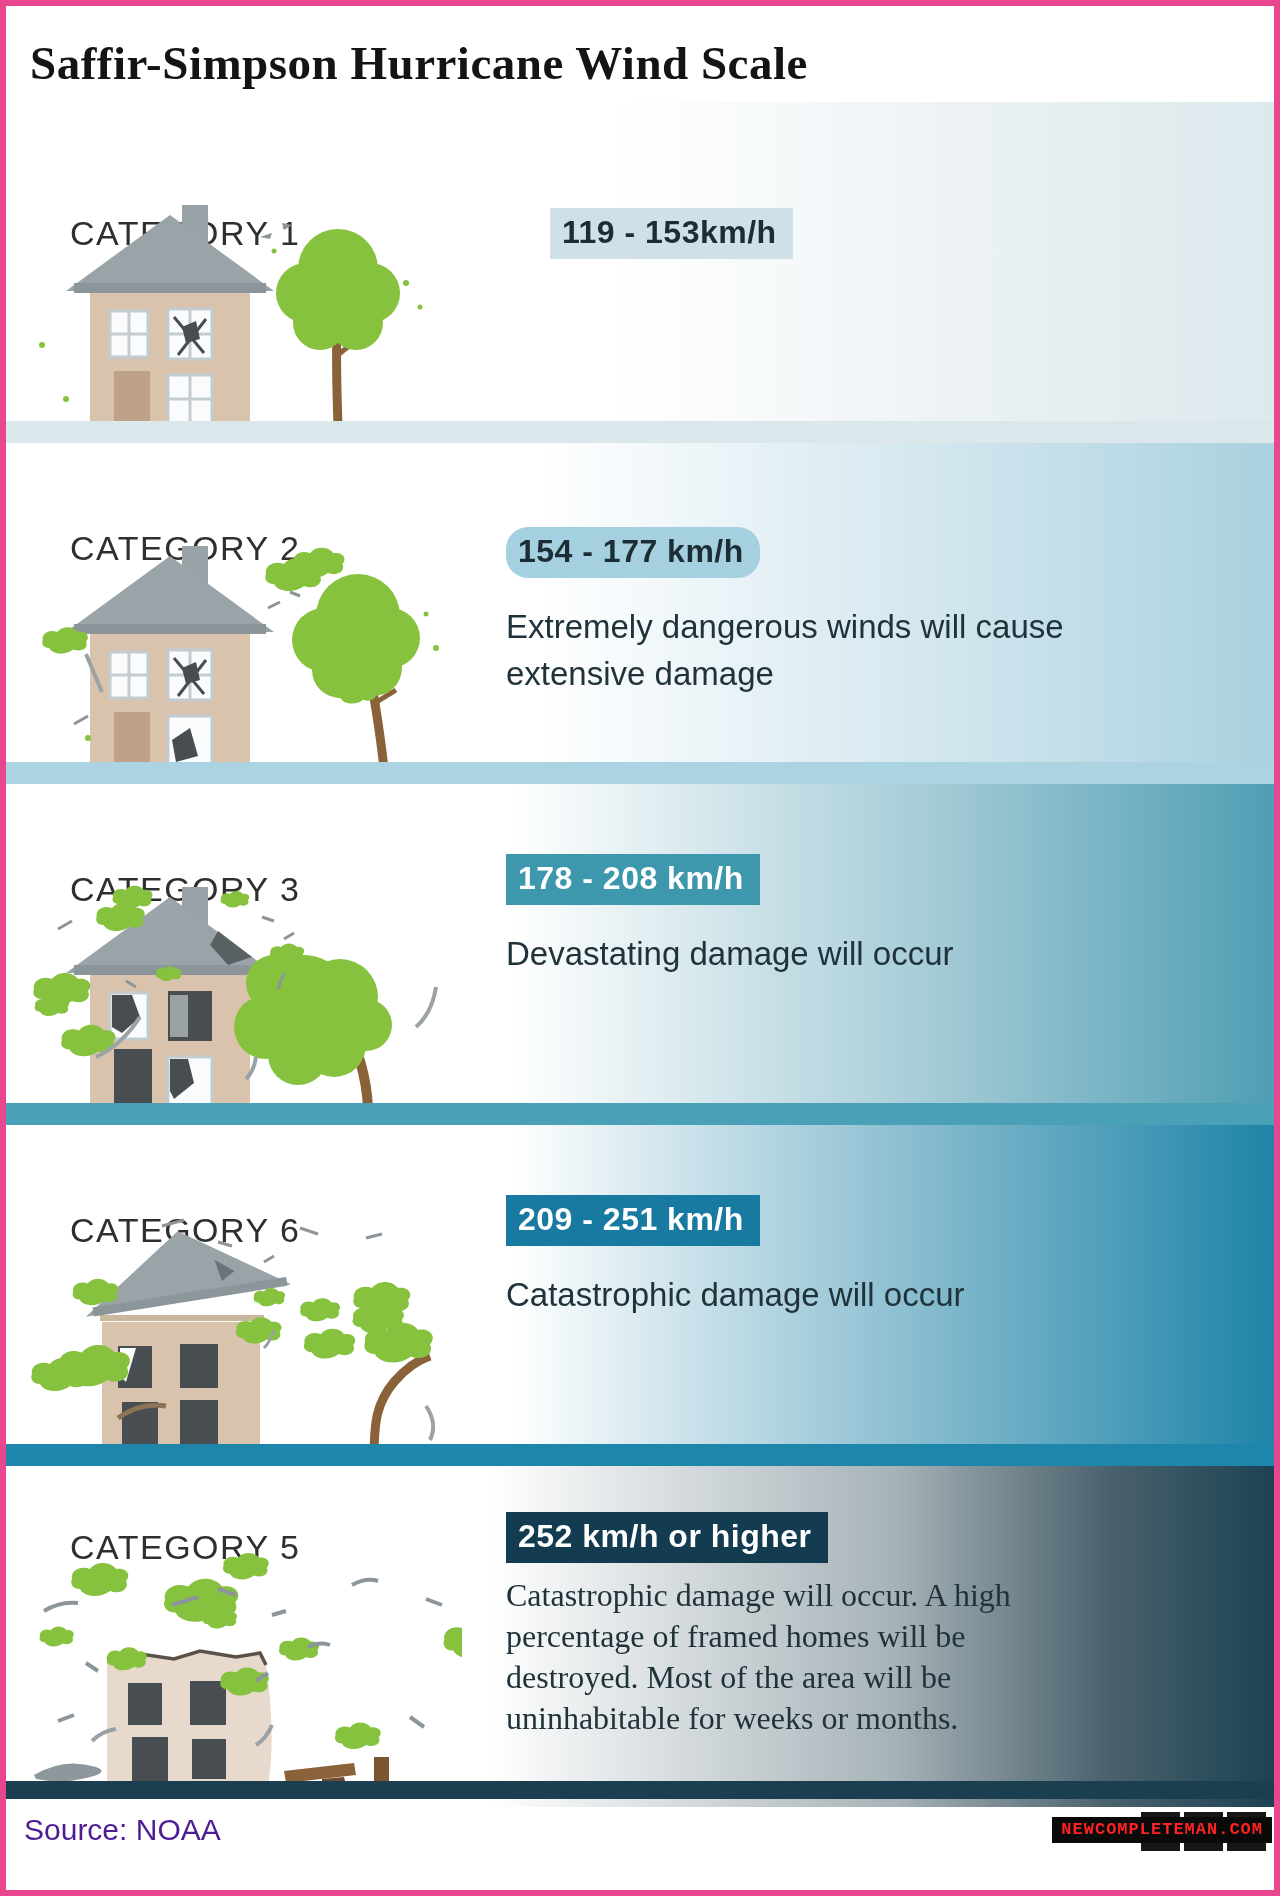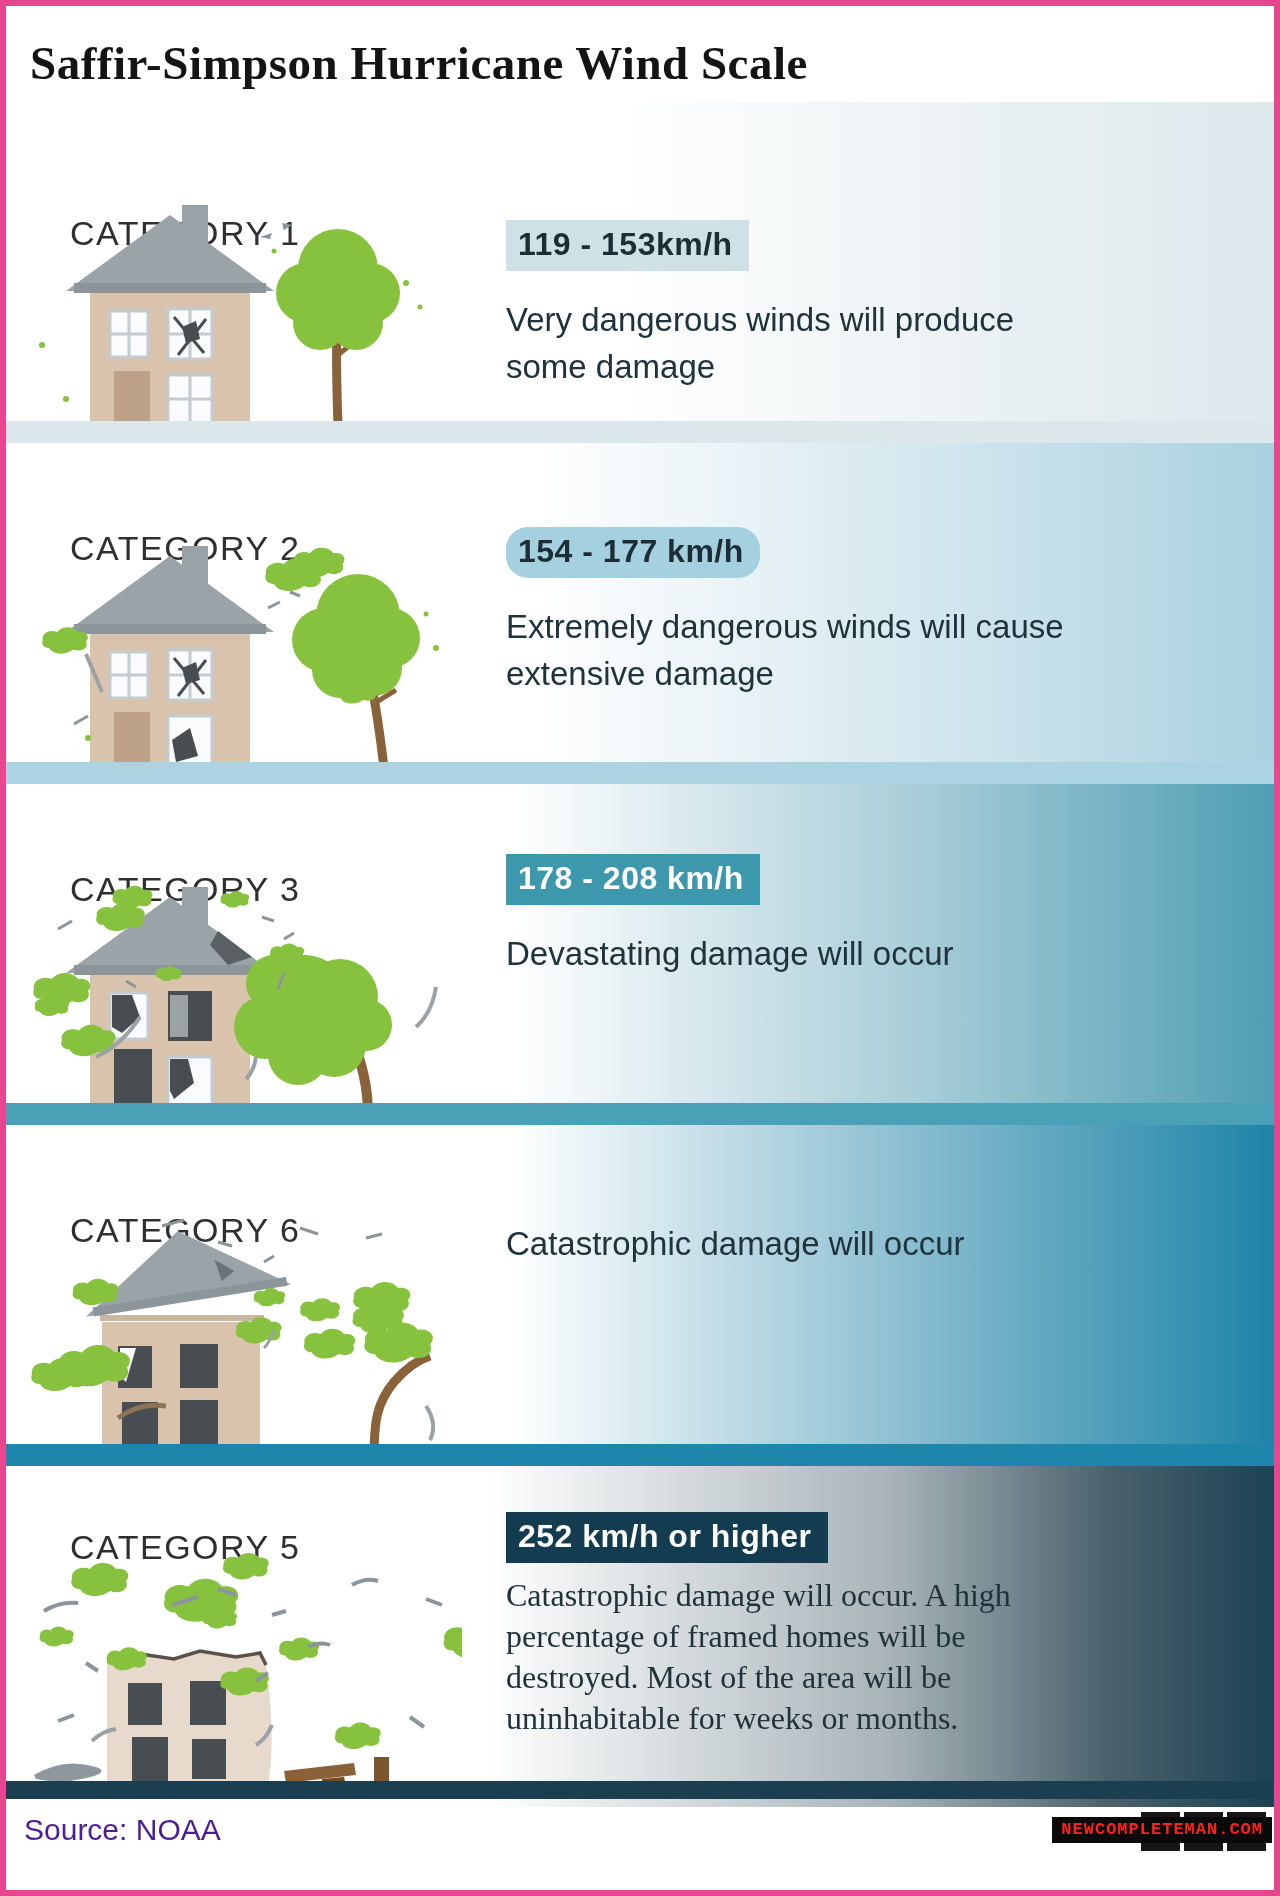--- a/index.html
+++ b/index.html
@@ -25,21 +25,21 @@
   .row-3 .band { background:#4aa0b6; }
   .row-4 .band { background:#1d86aa; }
   .row-5 .band { background:#1b3f51; height:18px; bottom:8px; }
   .category-label {
     position:absolute; left:64px; top:86px; font-size:34px; color:#2f2f2f;
     letter-spacing:1.5px;
   }
   .row-1 .category-label { top:112px; }
   .row-5 .category-label { top:62px; }
   .info { position:absolute; left:500px; width:620px; top:70px; }
-  .row-1 .info { top:118px; }
+  .row-1 .info { top:106px;margin-left:44px; }
   .row-2 .info { top:84px; }
   .row-5 .info { top:46px; }
   .speed-badge {
     display:inline-block; padding:6px 16px 8px 12px; font-weight:bold; font-size:32px;
     letter-spacing:0.5px;
   }
   .row-1 .speed-badge { background:#cfe0e6; color:#1d2d35; }
   .row-2 .speed-badge { background:#a5d0df; color:#1d2d35;border-radius:22px; }
   .row-3 .speed-badge { background:#3d97ad; color:#ffffff; }
   .row-4 .speed-badge { background:#1879a1; color:#ffffff; }
@@ -67,21 +67,20 @@
 <body>
 
 <div class="frame">
 
   <div class="title">Saffir-Simpson Hurricane Wind Scale</div>
 
   <div class="row row-1">
     <div class="category-label">CATEGORY 1</div>
     <div class="info">
       <span class="speed-badge">119 - 153km/h</span>
-      <p class="desc">Very dangerous winds will produce some damage</p>
     </div>
     <svg class="illus" viewBox="0 0 440 240">
       <g>
         <rect x="160" y="18" width="26" height="38" fill="#99a2a7"></rect>
         <polygon points="44,104 148,28 252,104" fill="#9aa3a8"></polygon>
         <rect x="52" y="96" width="192" height="10" fill="#8b959a"></rect>
         <rect x="68" y="106" width="160" height="134" fill="#d9c3ad"></rect>
         <g fill="#fafbfc" stroke="#c3ccd0" stroke-width="3">
           <rect x="88" y="124" width="38" height="46"></rect>
           <rect x="146" y="122" width="44" height="50"></rect>
@@ -228,20 +227,21 @@
         <path d="M256,120 l6,-16 M262,70 l10,-6 M240,48 l12,4" stroke="#8b959a" stroke-width="3" fill="none"></path>
         <path d="M36,60 l14,-8 M104,112 l10,6" stroke="#8b959a" stroke-width="3" fill="none"></path>
       </g>
     </svg>
     <div class="band"></div>
   </div>
 
   <div class="row row-4">
     <div class="category-label">CATEGORY 6</div>
     <div class="info">
+      <span class="speed-badge">209 - 251 km/h</span>
       <p class="desc">Catastrophic damage will occur</p>
     </div>
     <svg class="illus" viewBox="0 0 440 240">
       <defs>
         <path id="blob4" d="M2,12 C0,4 10,-2 20,2 C26,-6 40,-6 46,2 C56,0 62,8 56,14 C60,22 50,28 40,24 C30,32 14,30 10,22 C2,22 0,16 2,12 Z"></path>
       </defs>
       <g>
         <rect x="80" y="112" width="158" height="128" fill="#d9c3ad"></rect>
         <rect x="78" y="105" width="164" height="6" fill="#c9b89e"></rect>
         <g transform="translate(8,-16) rotate(-9 160 90)">

